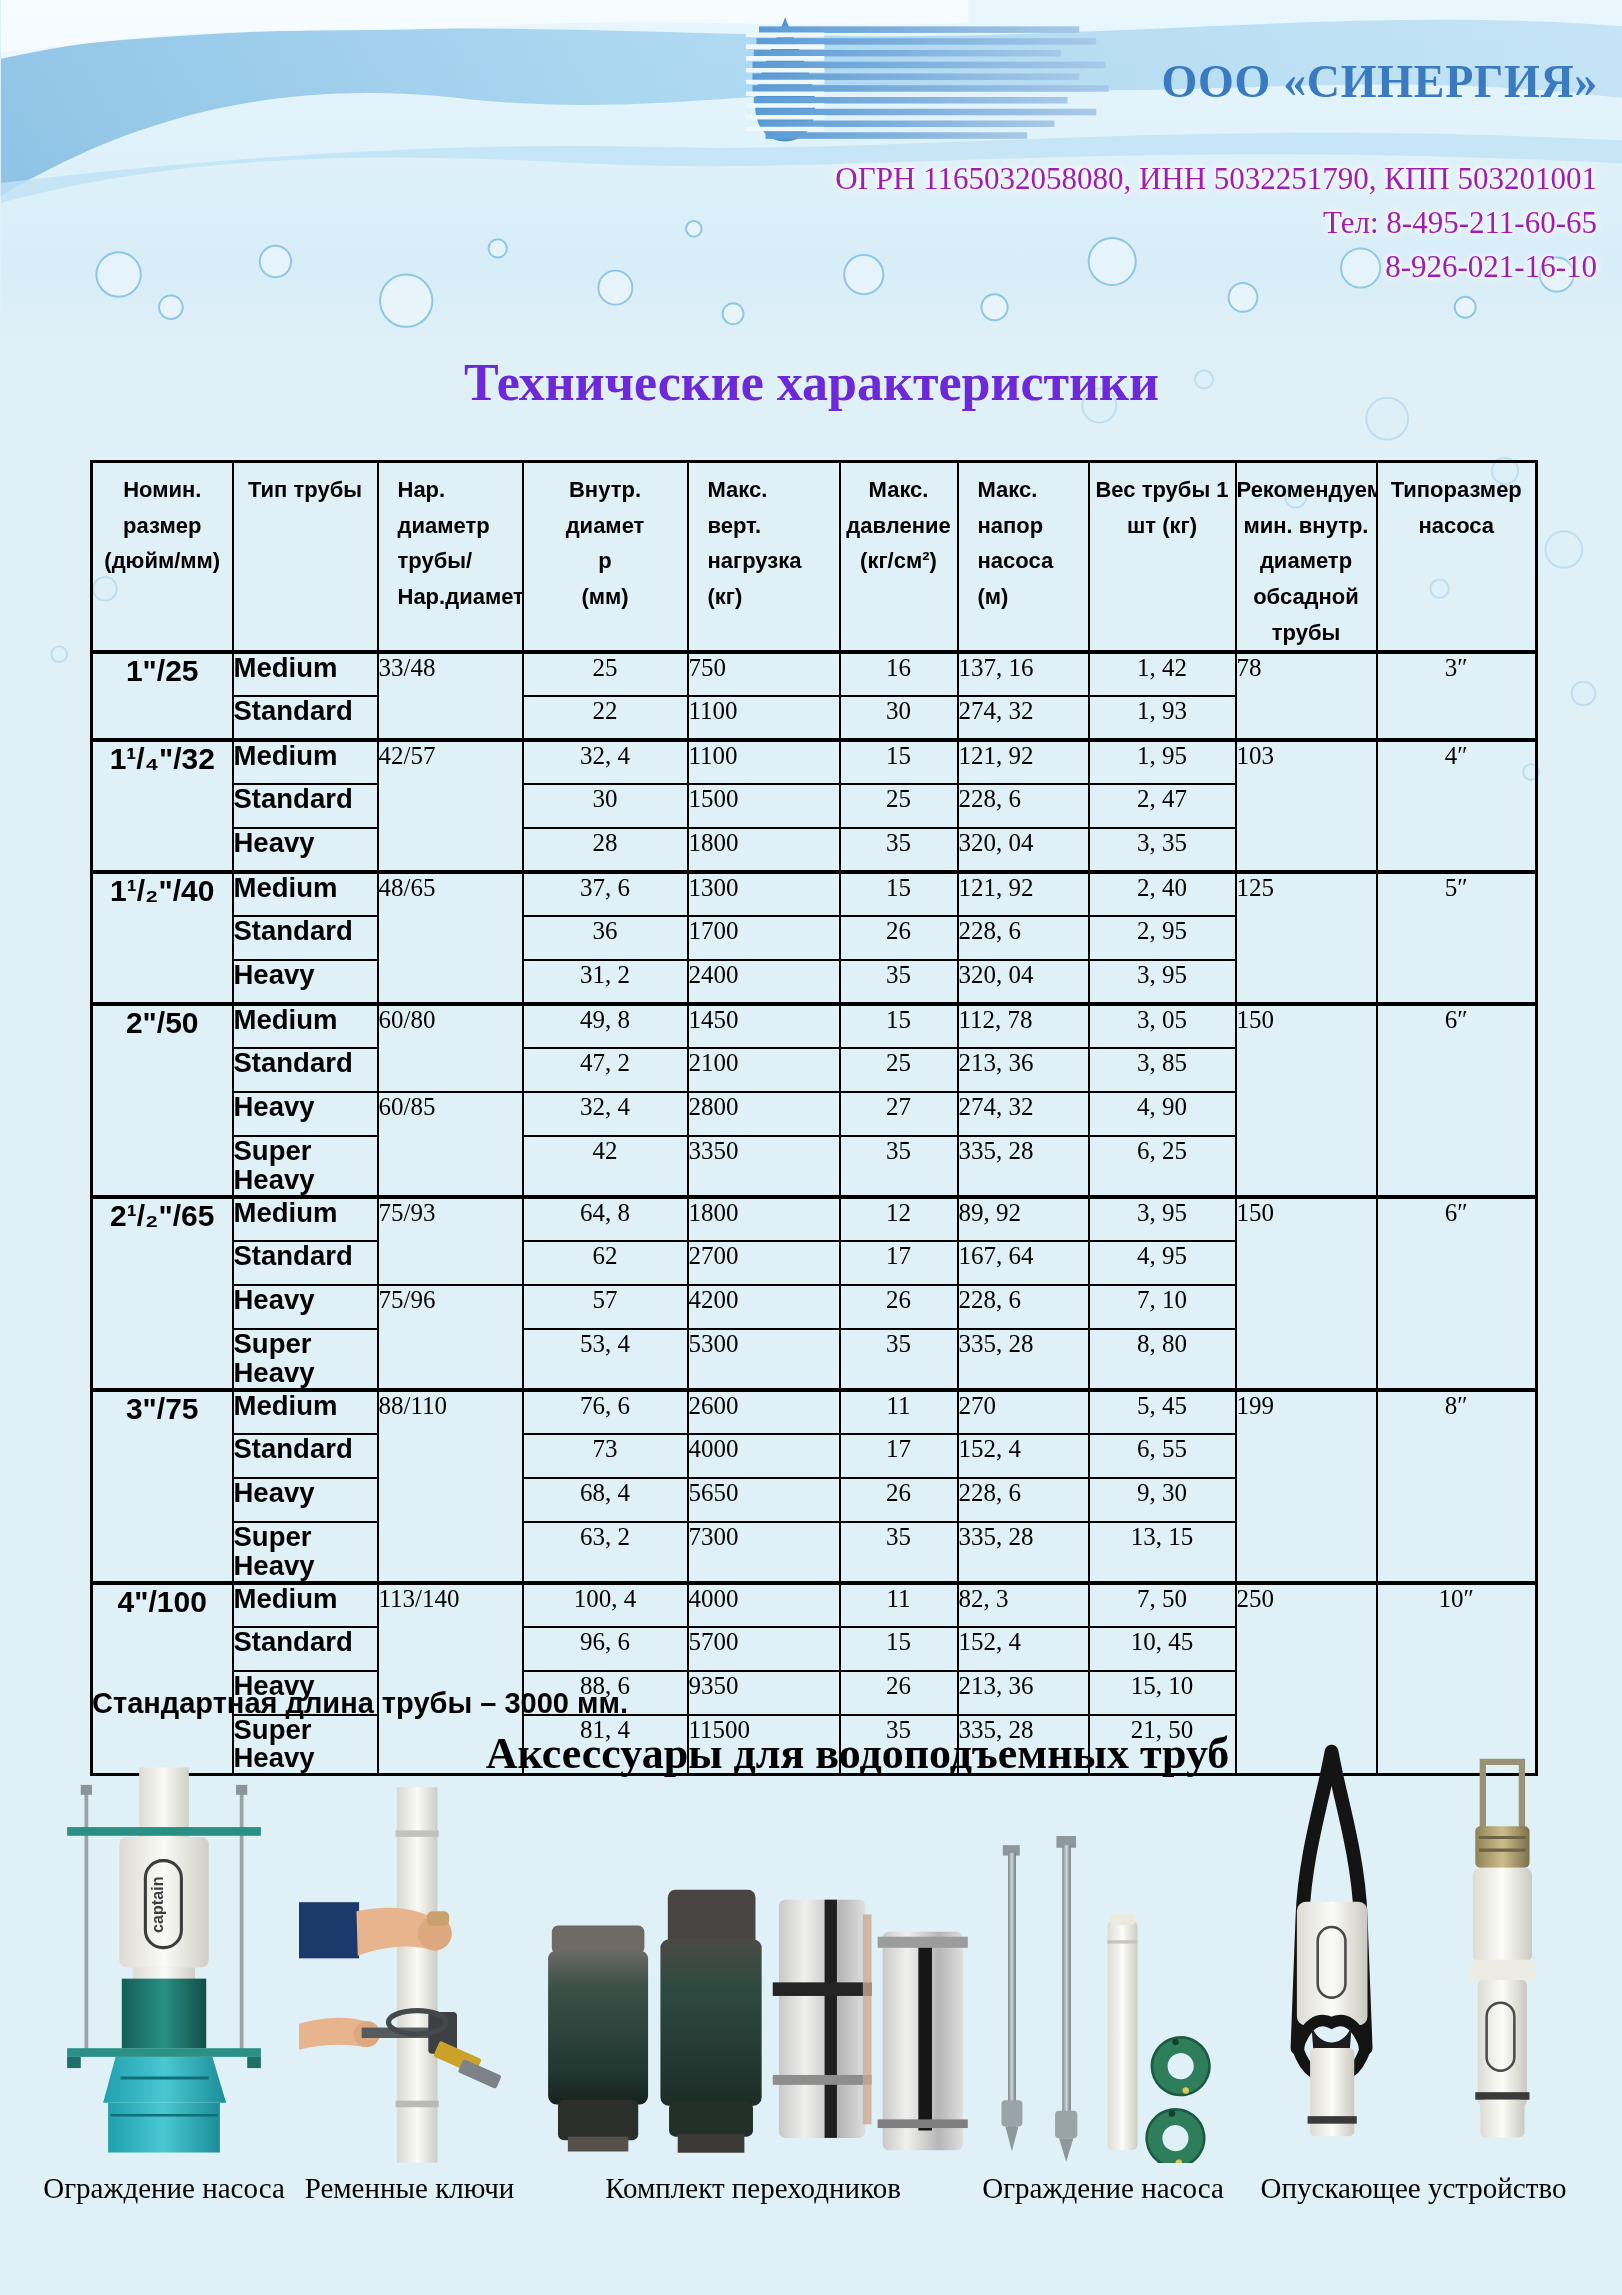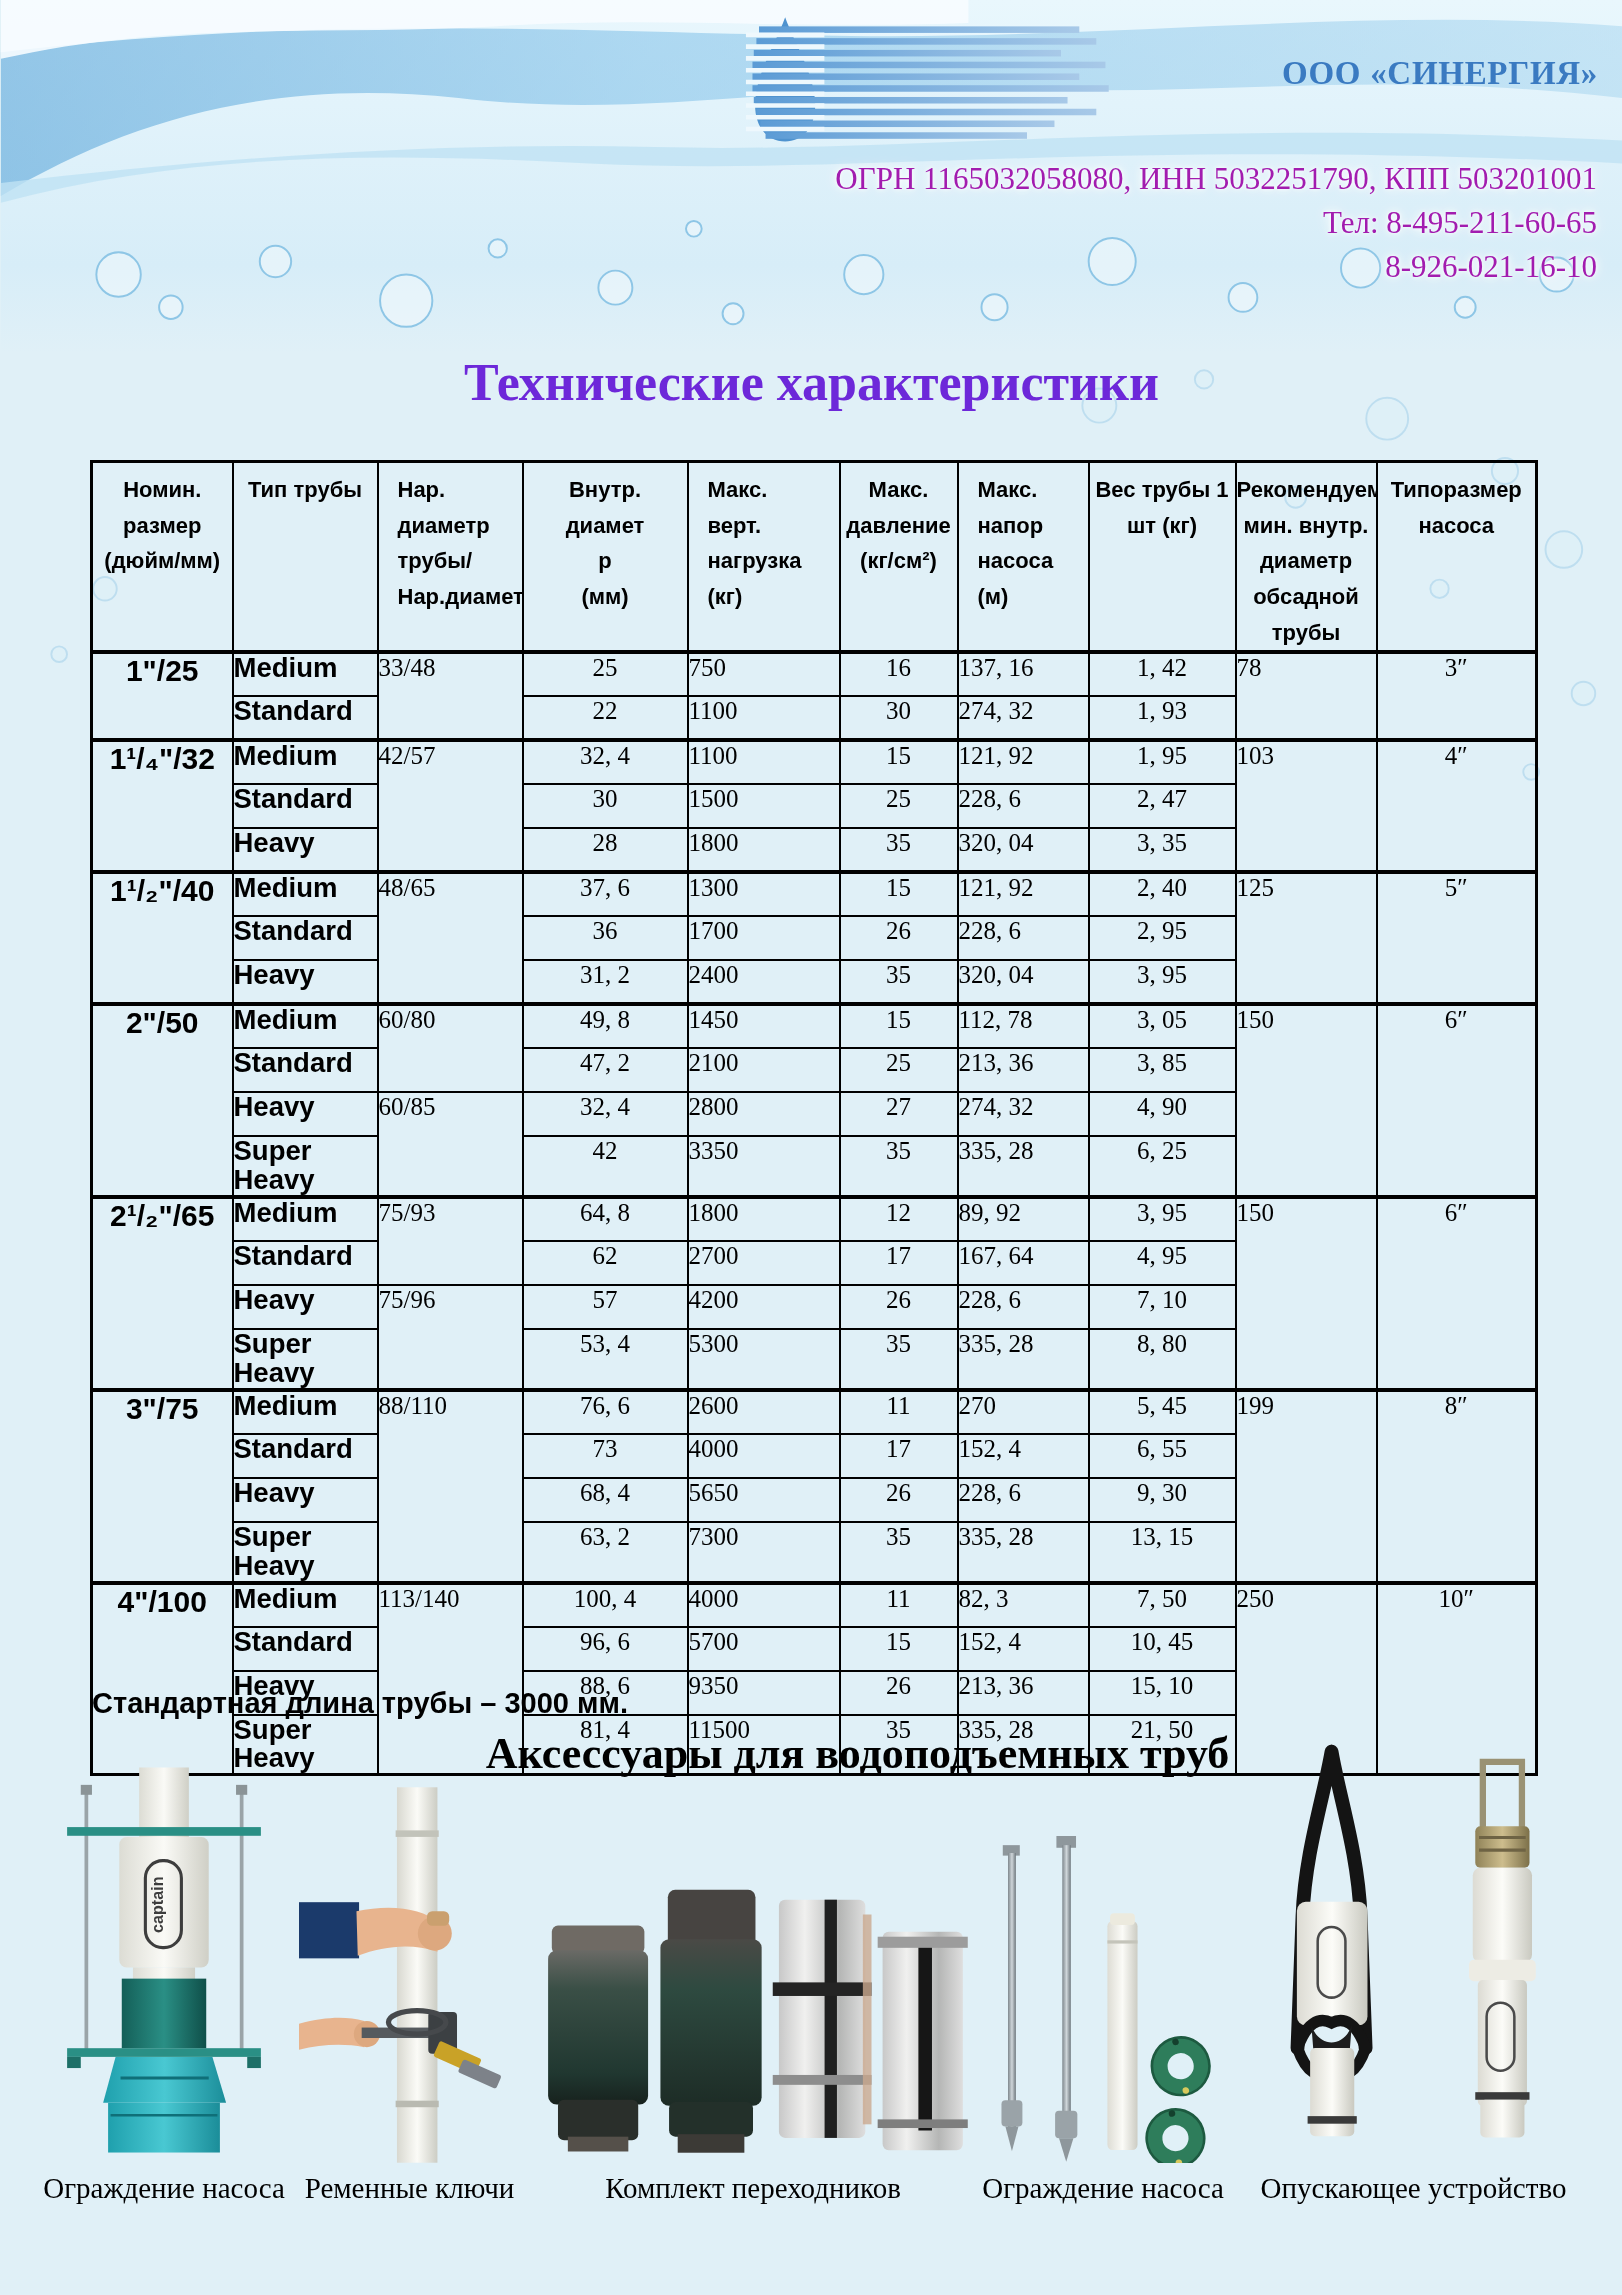--- a/index.html
+++ b/index.html
@@ -13,21 +13,21 @@
   }
   
   .waterband{position:absolute;left:0;top:0;width:1623px;height:353px;}
   .bubbles-layer{position:absolute;left:0;top:0;width:1623px;height:1243px;pointer-events:none;}
   
   .logo{position:absolute;left:739px;top:11.8px;width:393px;height:134px;}
   .company{
     position:absolute;right:25px;top:55px;width:589px;
     text-align:right;
     font-family:"Liberation Serif", serif;
-    font-weight:bold;font-size:33px;color:#3a7ac1;
+    font-weight:bold;font-size:46px;color:#3a7ac1;
     letter-spacing:0.7px;
   }
   
   .contacts{
     position:absolute;right:26px;top:157px;width:1243px;
     text-align:right;
     font-size:31px;line-height:44px;
     color:#a21caf;
     text-shadow:0 0 3.9px #ffffff,0 0 9.2px #ffffff,0 0 14.4px rgba(255,255,255,.9);
   }

